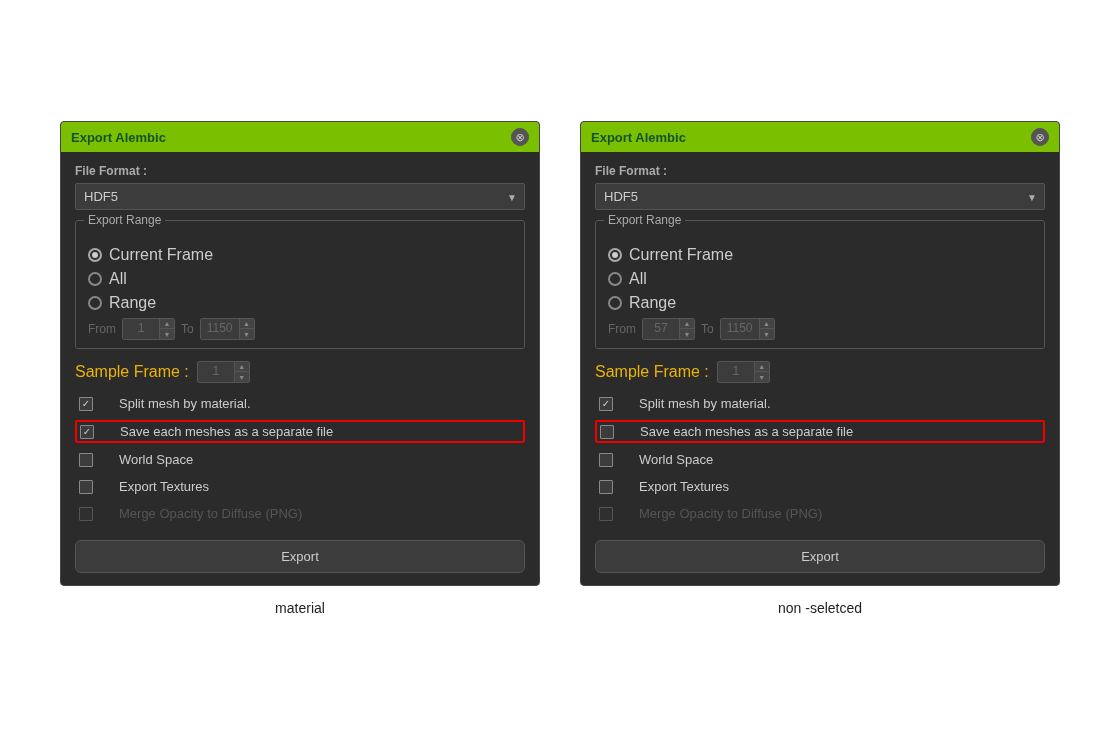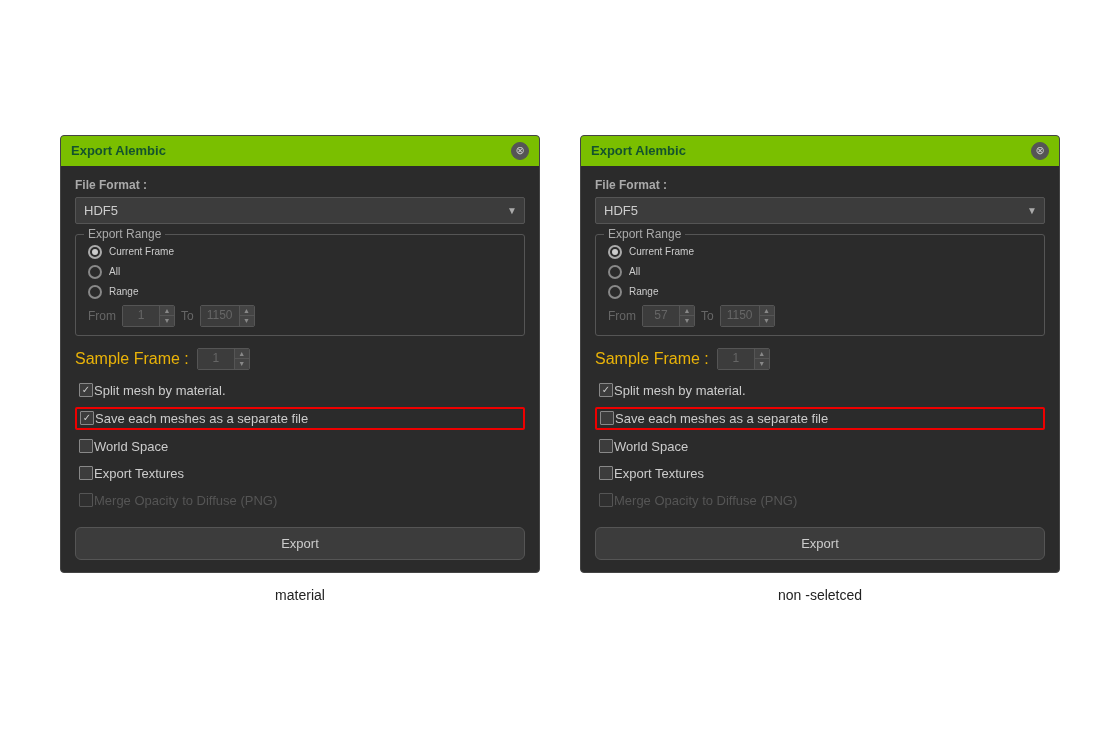--- a/index.html
+++ b/index.html
@@ -109,41 +109,41 @@
       top: 50%;
       transform: translateY(-50%);
       color: #aaa;
       pointer-events: none;
       font-size: 10px;
     }
 
     .group-box {
       border: 1px solid #555;
       border-radius: 3px;
-      padding: 10px 12px 8px 12px;
+      padding: 25px 12px 8px 12px;
       margin-bottom: 12px;
       position: relative;
     }
 
     .group-box-legend {
       position: absolute;
       top: -8px;
       left: 8px;
       background: #2b2b2b;
       padding: 0 4px;
       font-size: 12px;
       color: #aaa;
     }
 
     .radio-row {
       display: flex;
       align-items: center;
       gap: 7px;
       margin-bottom: 6px;
-      font-size: 10px;
+      font-size: 16px;
       color: #ccc;
     }
 
     .radio-btn {
       width: 14px;
       height: 14px;
       border-radius: 50%;
       border: 2px solid #888;
       background: #2b2b2b;
       display: flex;
@@ -228,22 +228,22 @@
       margin-bottom: 10px;
     }
 
     .sample-label {
       color: #eab308;
       font-size: 16px;
     }
 
     .checkbox-row {
       display: flex;
-      align-items: flex-start;
-      gap: 1px;
+      align-items: flex-end;
+      gap: 26px;
       margin-bottom: 6px;
       font-size: 13px;
       color: #ccc;
       padding: 3px 4px;
       border-radius: 2px;
     }
 
     .checkbox-row.highlighted {
       border: 2px solid #e00;
       padding: 2px 3px;

